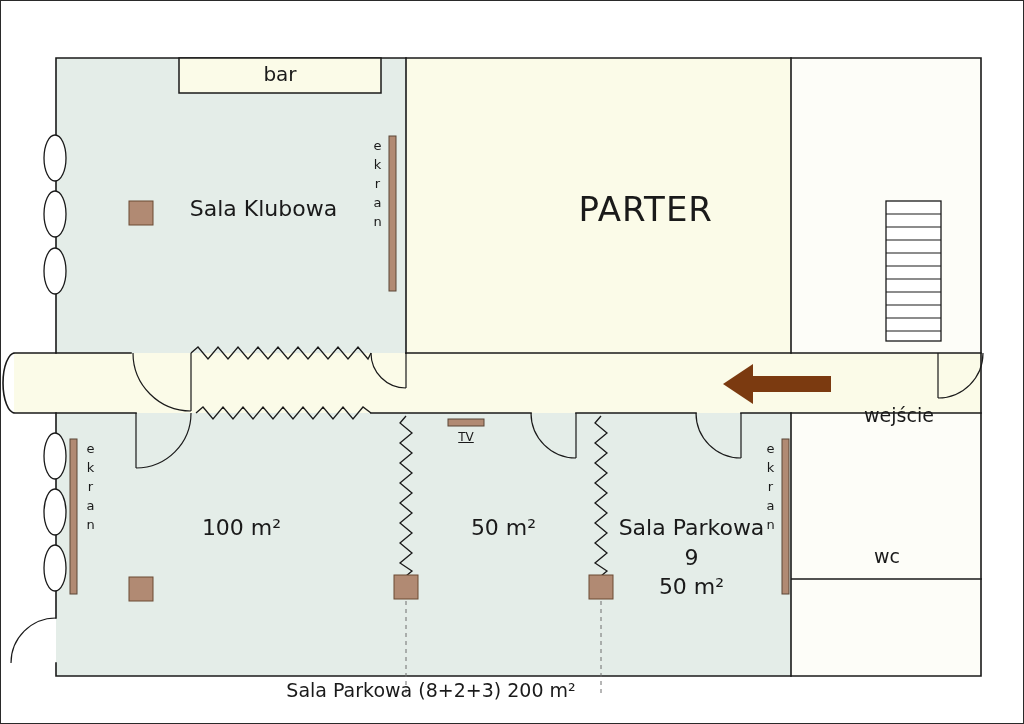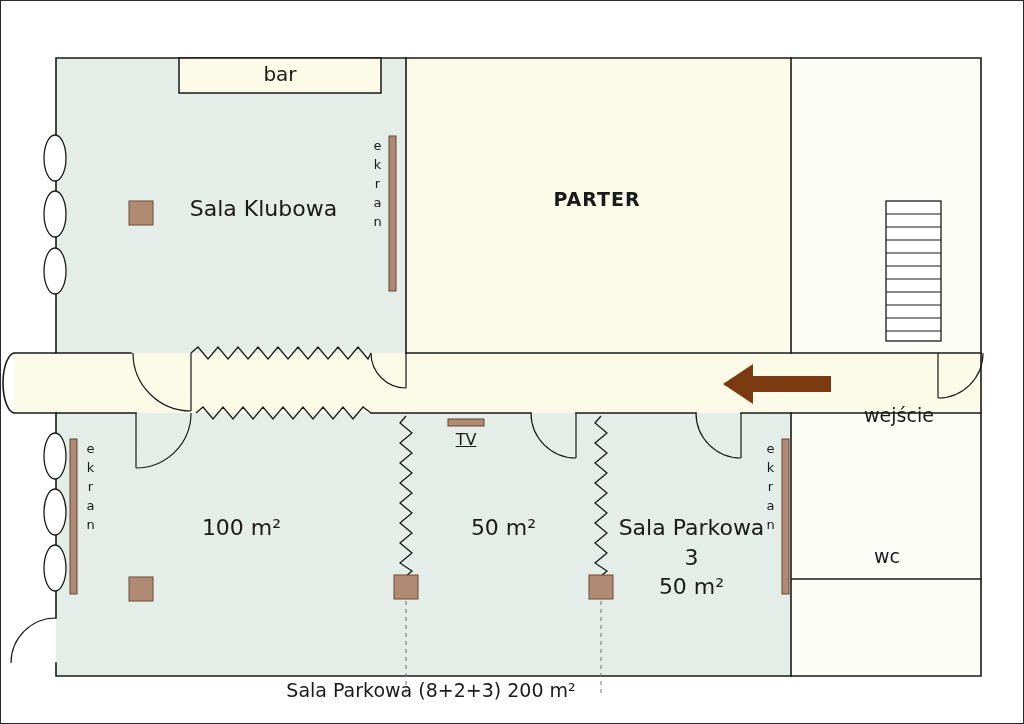--- a/index.html
+++ b/index.html
@@ -9,24 +9,24 @@
     font-family:"DejaVu Sans","Liberation Sans",sans-serif;color:#1a1a1a;
     overflow:hidden;
   }
   svg{position:absolute;left:0;top:0;}
   .wall{stroke:#1a1a1a;stroke-width:1.6;fill:none;stroke-linecap:square;}
   .thin{stroke:#1a1a1a;stroke-width:1.2;fill:none;}
   .zig{stroke:#1a1a1a;stroke-width:1.3;fill:none;}
   .dash{stroke:#6f6f6f;stroke-width:1;fill:none;stroke-dasharray:4 4;}
   .lbl{position:absolute;text-align:center;line-height:1.35;}
   .room-name{font-size:22px;}
-  .big{font-size:19px;font-weight:bold;letter-spacing:1px;}
+  .big{font-size:34px;font-weight:normal;letter-spacing:1px;text-align:right;}
   .bar-lbl{font-size:20px;}
   .mid{font-size:19px;margin-top:32px;}
-  .tv-lbl{font-size:16px;text-decoration:underline;}
+  .tv-lbl{font-size:12px;text-decoration:underline;}
   .vert{
     writing-mode:vertical-rl;text-orientation:upright;
     font-size:13px;letter-spacing:4px;line-height:1;
   }
 </style>
 </head>
 <body>
 
 <div id="stage">
 
@@ -112,21 +112,21 @@
 
   <div class="lbl room-name" style="left:128px;top:512px;width:225px;">
     <div>100 m²</div>
   </div>
 
   <div class="lbl room-name" style="left:410px;top:512px;width:185px;">
     <div>50 m²</div>
   </div>
 
   <div class="lbl room-name" style="left:608px;top:512px;width:165px;">
-    <div>Sala Parkowa 3</div>
+    <div>Sala Parkowa 9</div>
     <div>50 m²</div>
   </div>
 
   <div class="lbl mid" style="left:840px;top:511px;width:92px;">wc</div>
 
   <div class="lbl mid" style="left:245px;top:645px;width:370px;">Sala Parkowa (8+2+3) 200 m²</div>
 
 </div>
 
 </body></html>

